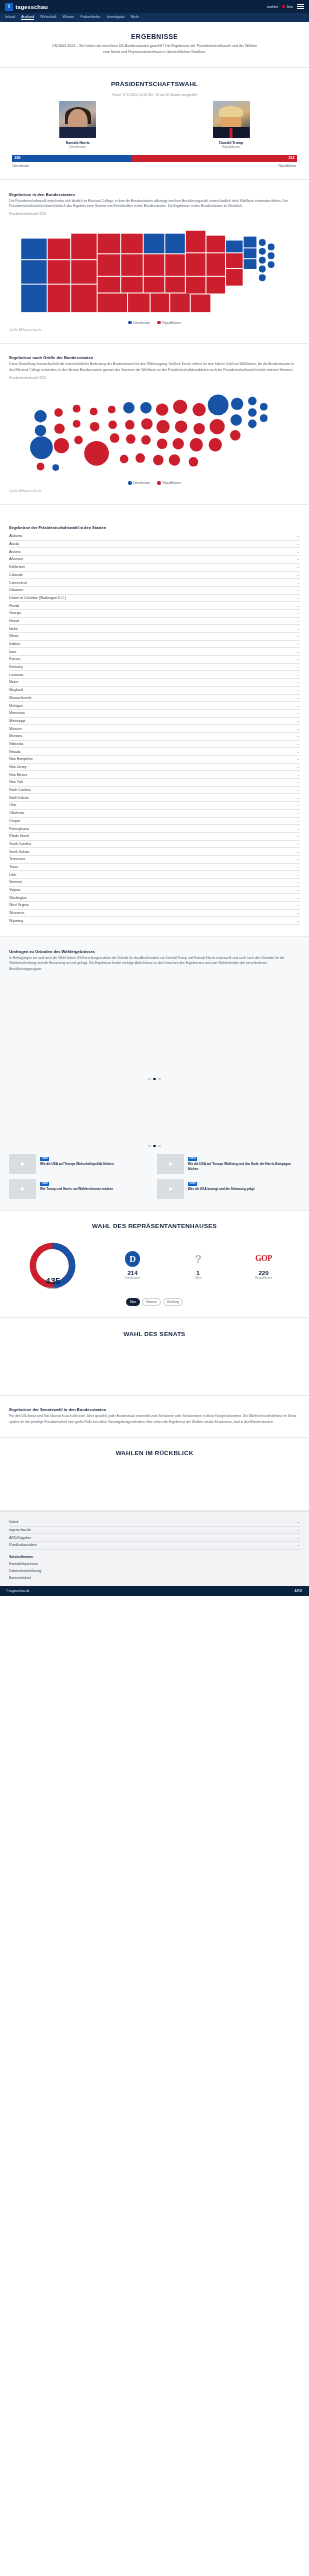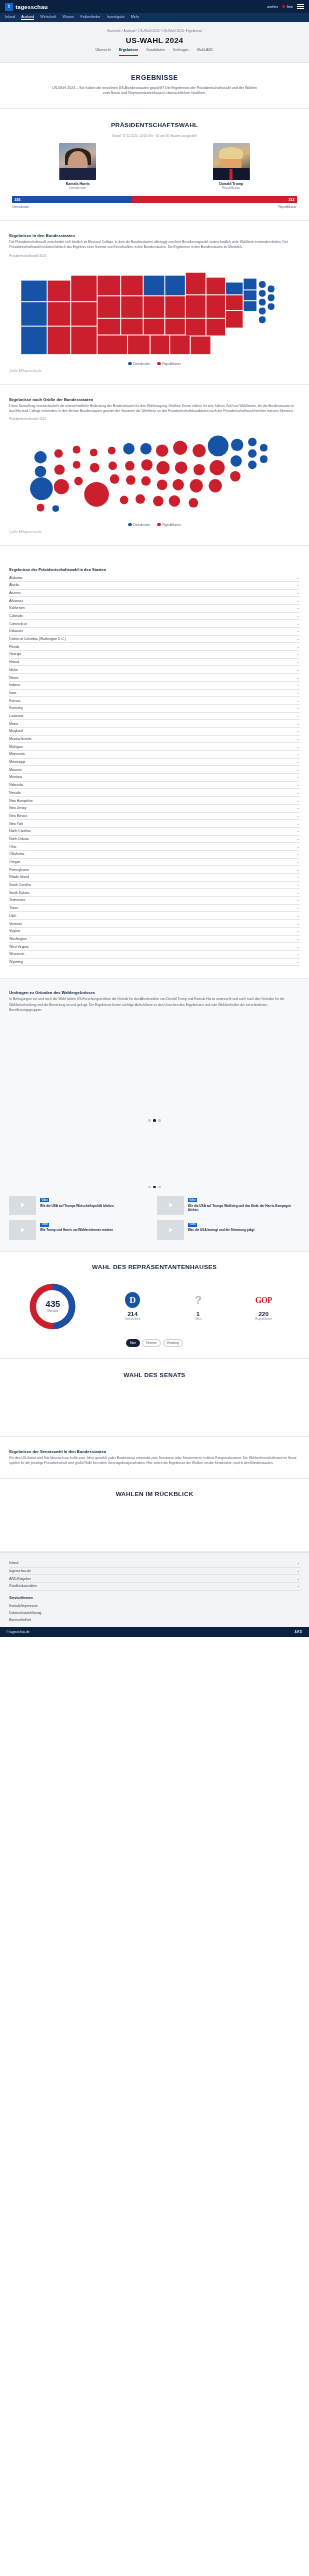--- a/index.html
+++ b/index.html
@@ -123,21 +123,21 @@
   .video-thumb::after{
     content:"";position:absolute;left:50%;top:50%;transform:translate(-50%,-50%);
     border-left:4.1px solid #fff;border-top:2.6px solid transparent;border-bottom:2.6px solid transparent;
   }
   .video-tag { display:inline-block;background:#0f64c8;color:#fff;font-size:2.6px;padding:0.5px 1.5px;margin-bottom:1.5px;}
   .video-title { font-size:3.1px;color:#14213d;line-height:1.5;font-weight:bold;}
 
   
   .house-wrap { display:flex;align-items:center;justify-content:space-around;padding:5.2px 0 3.1px;}
   .donut { position:relative;width:49px;height:49px;}
-  .donut-center { position:absolute;inset:0;display:flex;flex-direction:column;align-items:center;justify-content:center;}
+  .donut-center { position:absolute;inset:0;display:flex;flex-direction:column;align-items:center;justify-content:flex-end;}
   .donut-num { font-size:8.8px;font-weight:bold;color:#14213d;}
   .donut-lbl { font-size:2.8px;color:#7a838c;}
   .party-col { text-align:center;width:34px;}
   .party-logo { height:17.5px;display:flex;align-items:center;justify-content:center;}
   .dem-circle{width:15.5px;height:15.5px;border-radius:50%;background:#1652a6;color:#fff;font-weight:bold;font-size:8.8px;display:flex;align-items:center;justify-content:center;font-family:"Liberation Serif",serif;}
   .gop-word{color:#cc1f2d;font-weight:bold;font-size:8.2px;font-family:"Liberation Serif",serif;letter-spacing:-0.3px;}
   .party-num { font-size:6.2px;font-weight:bold;color:#14213d;margin-top:1.5px;}
   .party-sub { font-size:2.8px;color:#8a939c;}
   .q-col { text-align:center;width:20.6px;}
   .q-mark { font-size:11.3px;color:#aeb6bd;font-weight:bold;}
@@ -179,31 +179,20 @@
   <div class="subnav">
     <a>Inland</a>
     <a class="active">Ausland</a>
     <a>Wirtschaft</a>
     <a>Wissen</a>
     <a>Faktenfinder</a>
     <a>Investigativ</a>
     <a>Mehr</a>
   </div>
 
-  <div class="title-band">
-    <div class="breadcrumb">Startseite  ›  Ausland  ›  US-Wahl 2024  ›  US-Wahl 2024: Ergebnisse</div>
-    <h1>US-WAHL 2024</h1>
-    <div class="tabs">
-      <div class="tab">Übersicht</div>
-      <div class="tab active">Ergebnisse</div>
-      <div class="tab">Kandidaten</div>
-      <div class="tab">Umfragen</div>
-      <div class="tab">Wahl-ABC</div>
-    </div>
-  </div>
 
   <div class="section">
     <div class="section-title">ERGEBNISSE</div>
     <div class="section-sub">US-Wahl 2024 – Sie haben die einzelnen US-Bundesstaaten gewählt? Die Ergebnisse der Präsidentschaftswahl und der Wahlen zum Senat und Repräsentantenhaus in übersichtlichen Grafiken.</div>
   </div>
 
   <div class="section">
     <div class="h2">PRÄSIDENTSCHAFTSWAHL</div>
     <div class="cand-meta">Stand: 17.12.2024, 14:00 Uhr · 50 von 50 Staaten ausgezählt</div>
 

